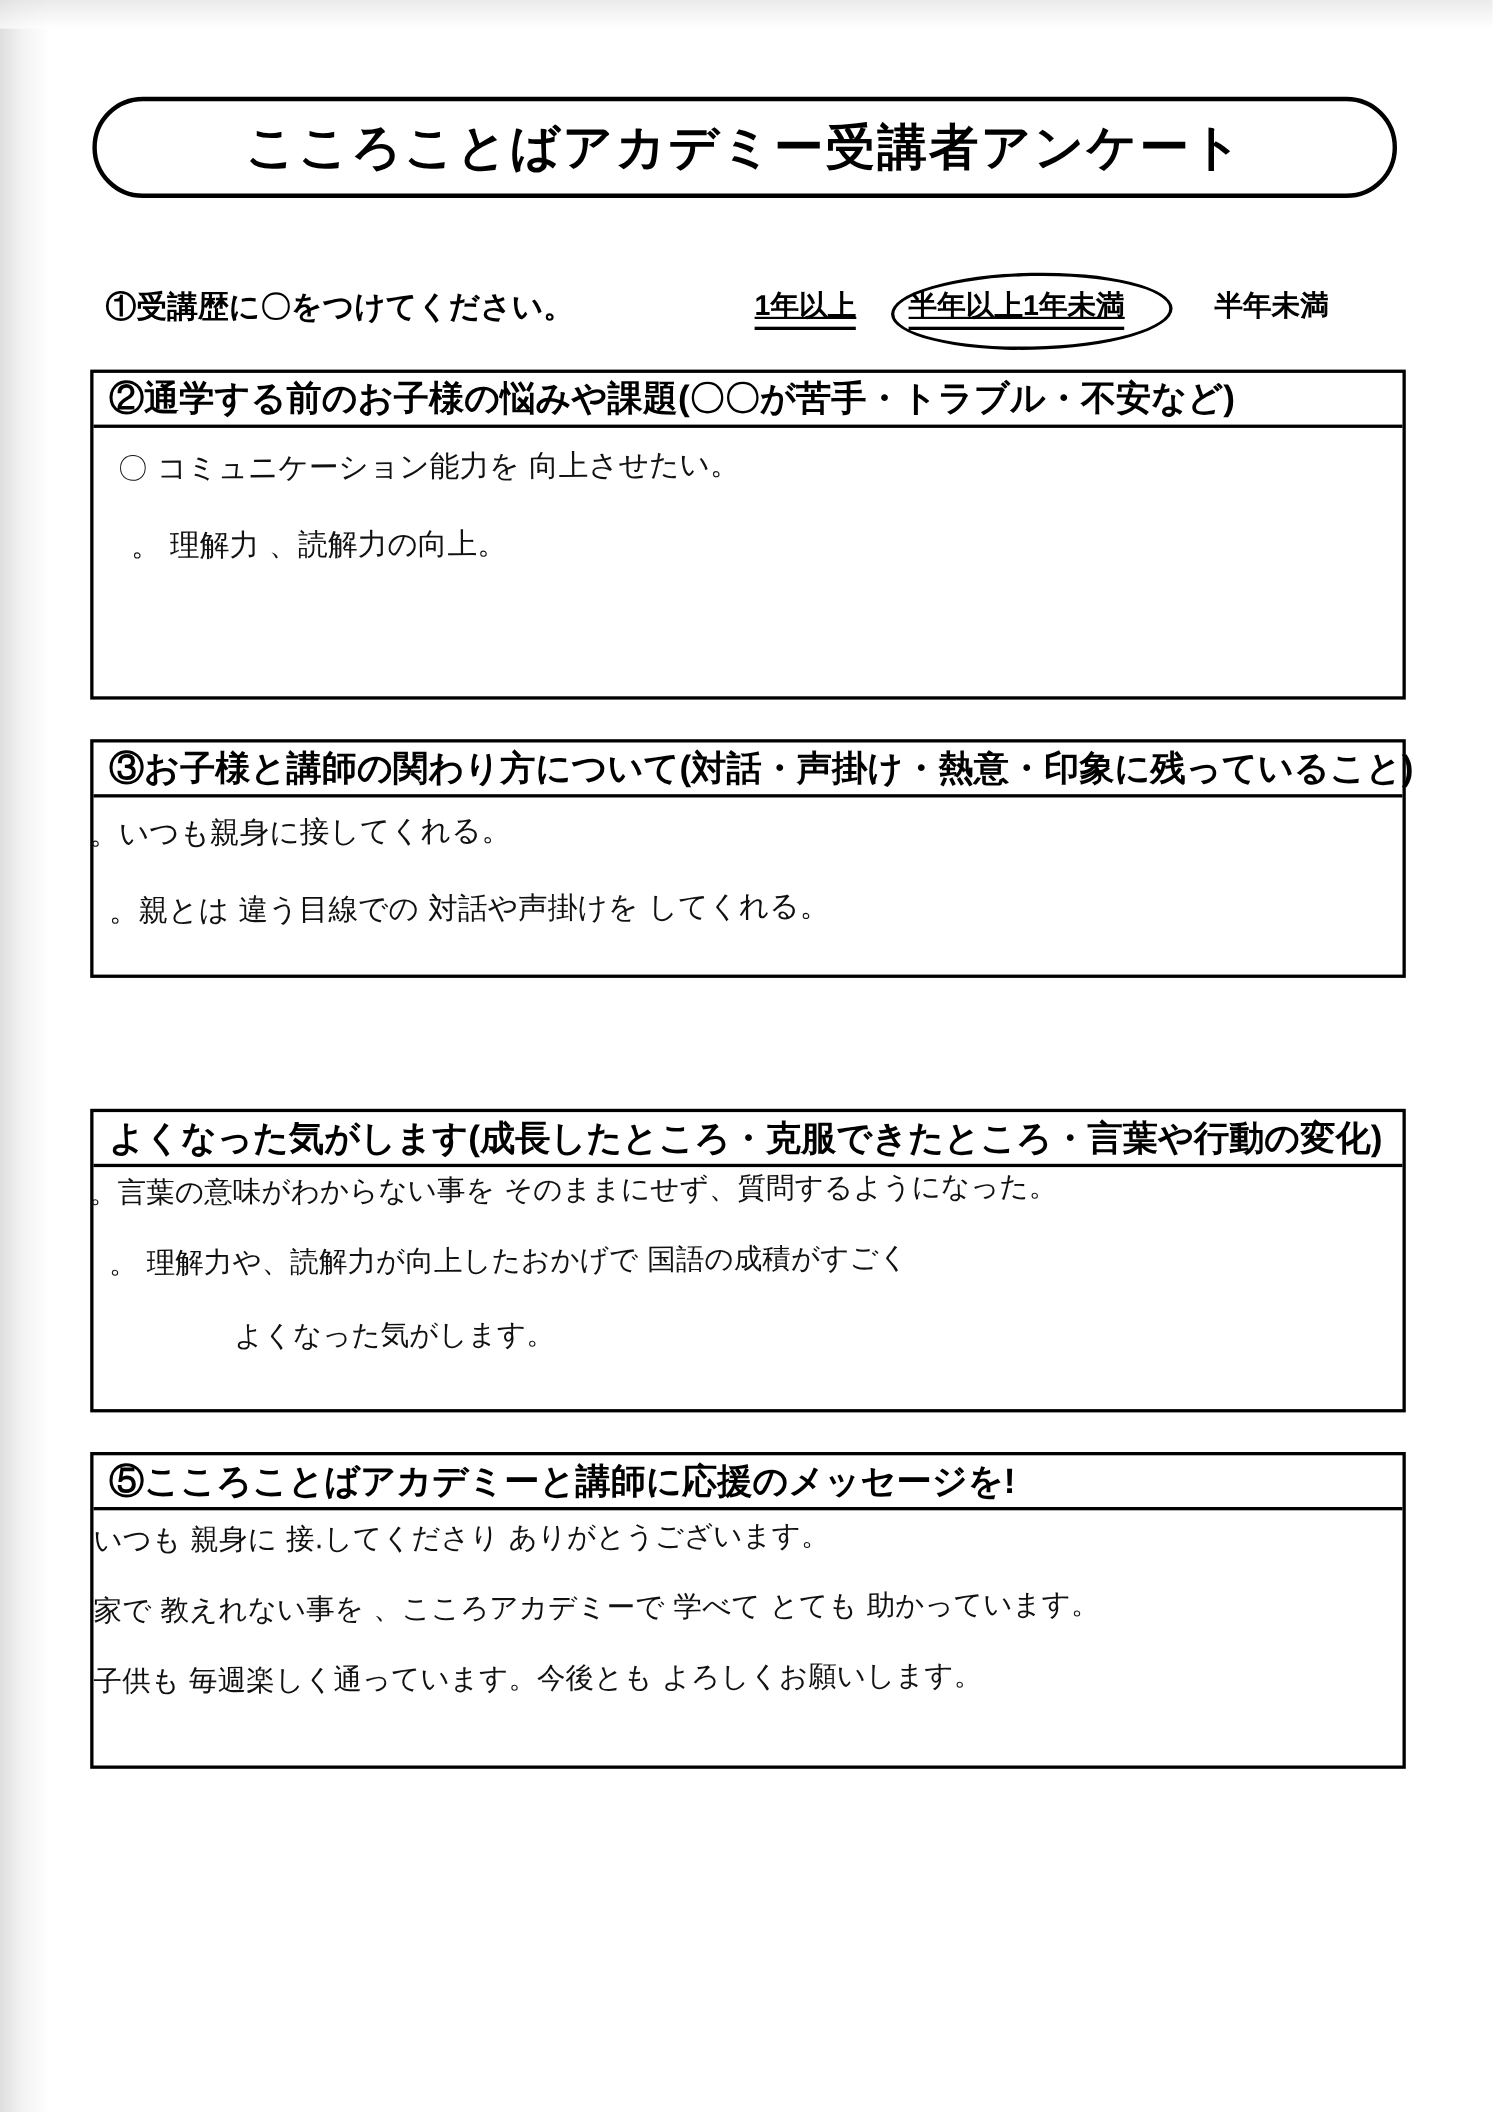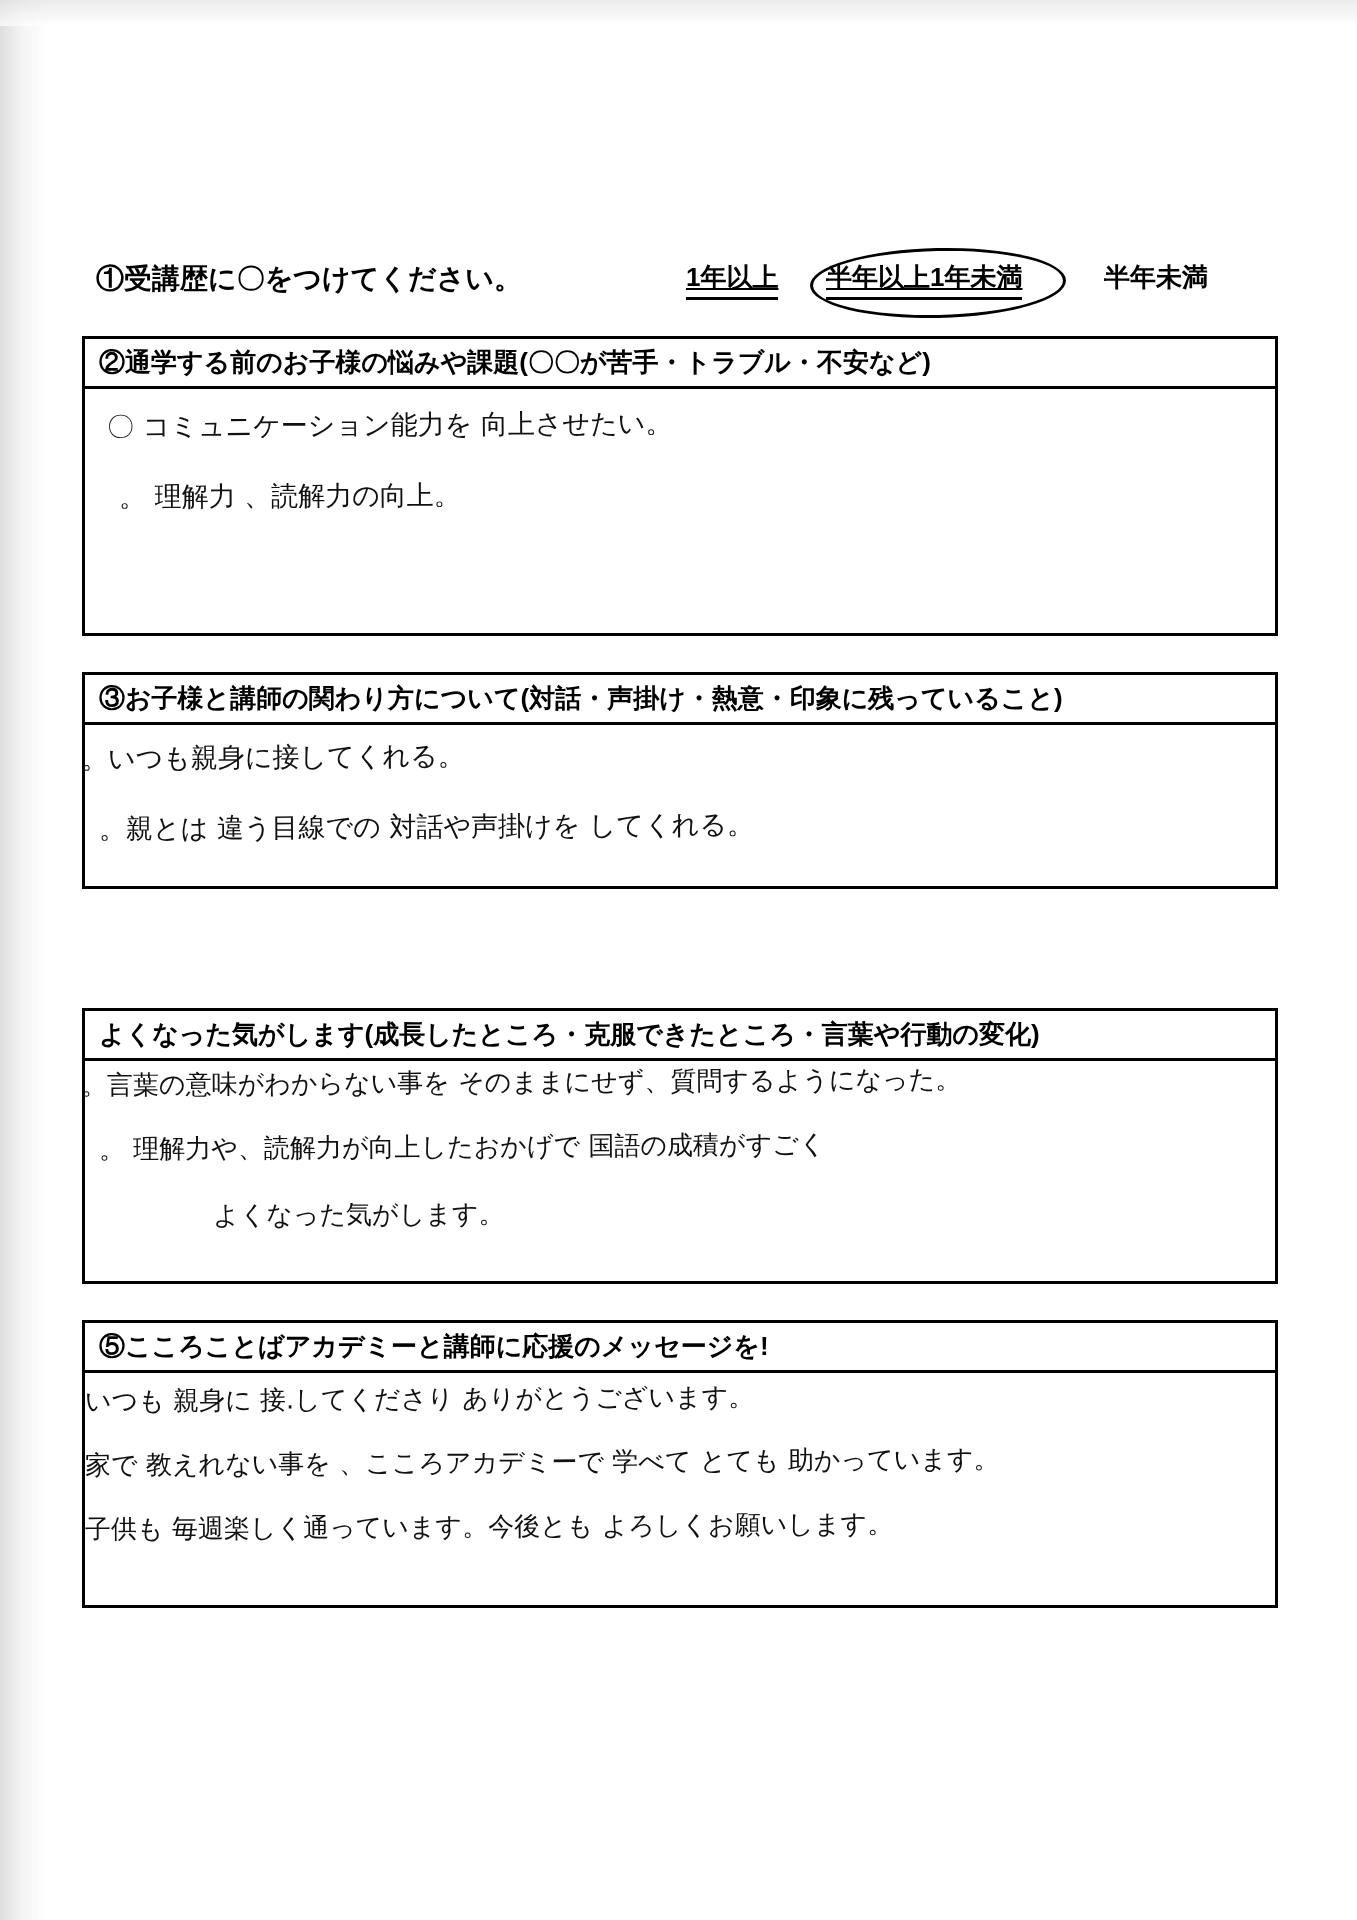--- a/index.html
+++ b/index.html
@@ -112,21 +112,21 @@
   }
   .qhead {
     border-bottom: 3px solid #000;
     height: 50px;
     display: flex;
     align-items: center;
     padding-left: 14px;
     box-sizing: border-box;
   }
   .qhead span {
-    font-size: 26px;
+    font-size: 32px;
     font-weight: 700;
     white-space: nowrap;
   }
   .qbody {
     position: relative;
     box-sizing: border-box;
     padding: 10px 18px 0 18px;
   }
   .hand {
     font-family: "DejaVu Sans", sans-serif;
@@ -149,20 +149,23 @@
   #q5 { top: 1320px; height: 288px; }
   #q5 .qbody { height: 203px; }
 </style>
 </head>
 <body>
 
 <div class="page">
   <div class="scan-edge"></div>
   <div class="scan-edge-top"></div>
 
+  <div class="title-wrap">
+    <div class="title">こころことばアカデミー受講者アンケート</div>
+  </div>
 
   <div class="q1-row">
     <div class="q1-label">①受講歴に〇をつけてください。</div>
     <div class="opt opt-1 underlined">1年以上</div>
     <div class="opt opt-2 underlined">半年以上1年未満</div>
     <div class="opt opt-3">半年未満</div>
     <div class="circle-mark"></div>
   </div>
 
   <div class="qbox" id="q2">

